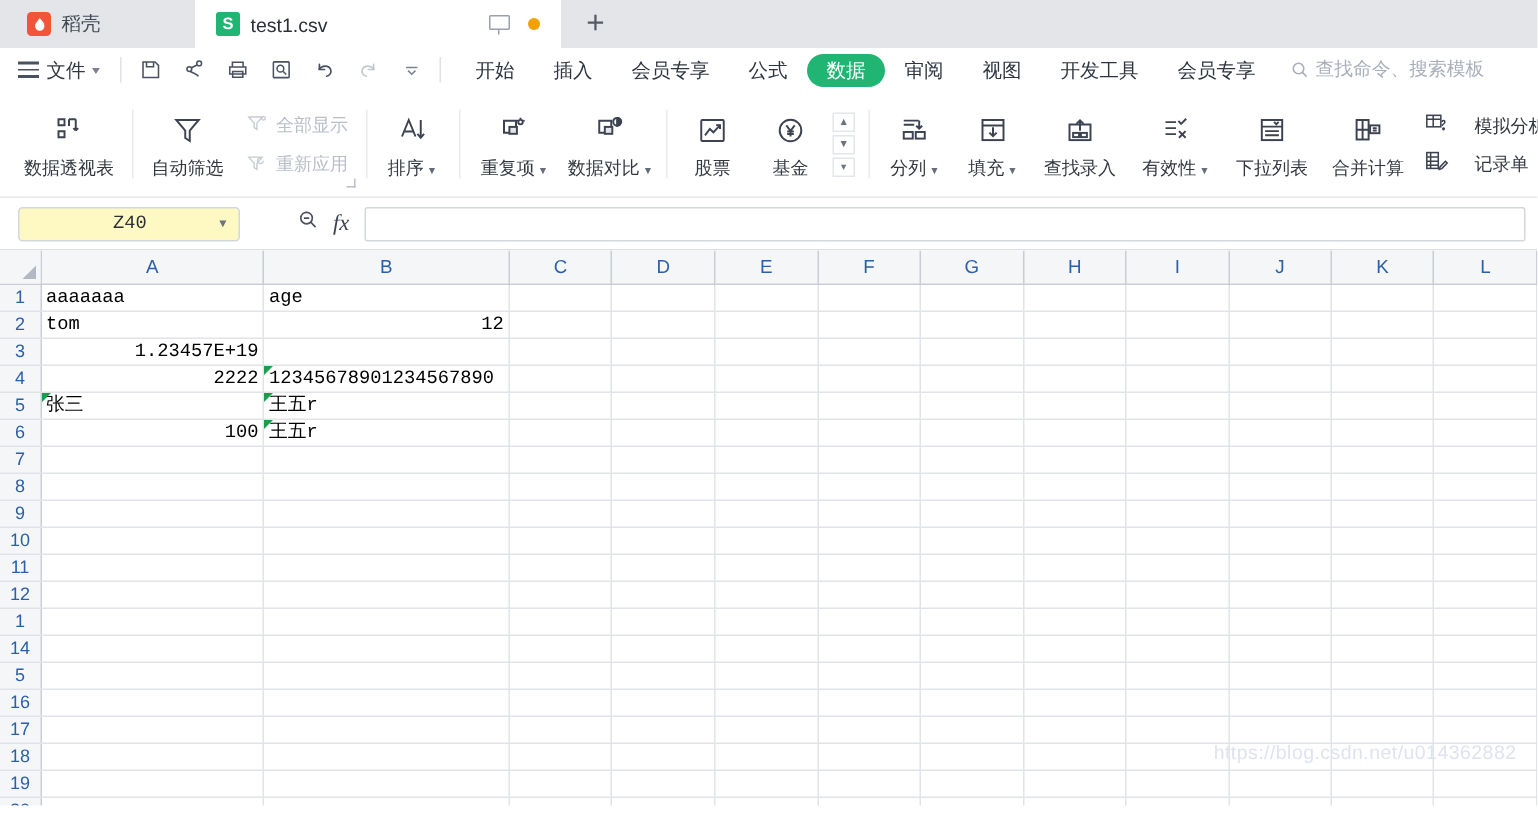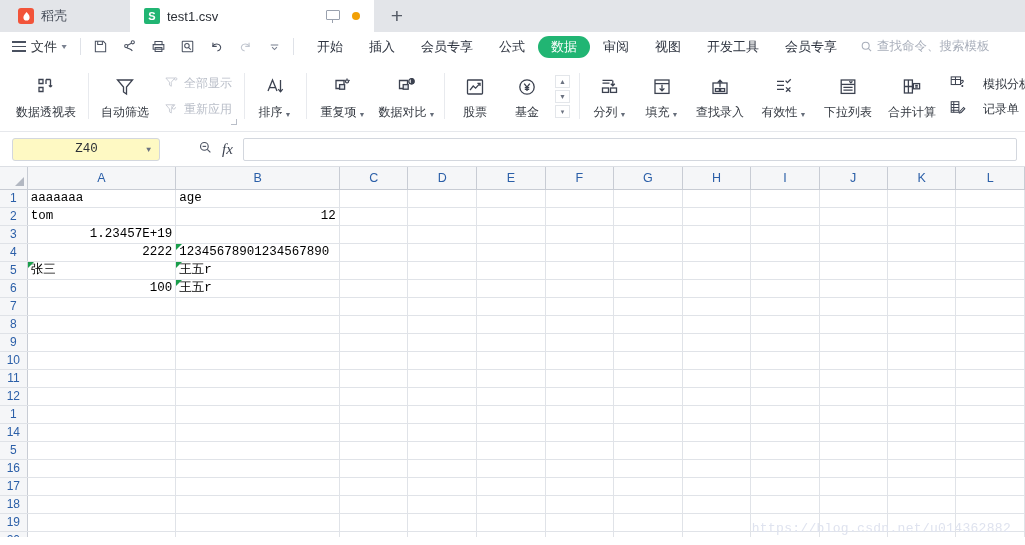--- a/index.html
+++ b/index.html
@@ -215,24 +215,24 @@
   td.cell .txt { display: block; padding: 0 3px; line-height: 17px; }
   td.cell.right .txt { text-align: right; }
   td.cell.left .txt { text-align: left; }
   td.cell .tri {
     position: absolute; left: 0; top: 0;
     width: 0; height: 0;
     border-left: 6px solid #1a9e4b; border-bottom: 6px solid transparent;
   }
 
   .watermark {
-    position: absolute; right: 14px; bottom: 1px;
+    position: absolute; right: 14px; bottom: 28px;
     font-size: 13px; color: #dfe3ef; letter-spacing: 0.3px;
     pointer-events: none; user-select: none;
-    font-family: Liberation Mono, monospace;
+    font-family: Liberation Sans, sans-serif;
   }
 </style>
 </head>
 <body>
 
 <div id="app">
 
   <div class="tabbar">
     <div class="tab dock">
       <span class="dock-ico">

